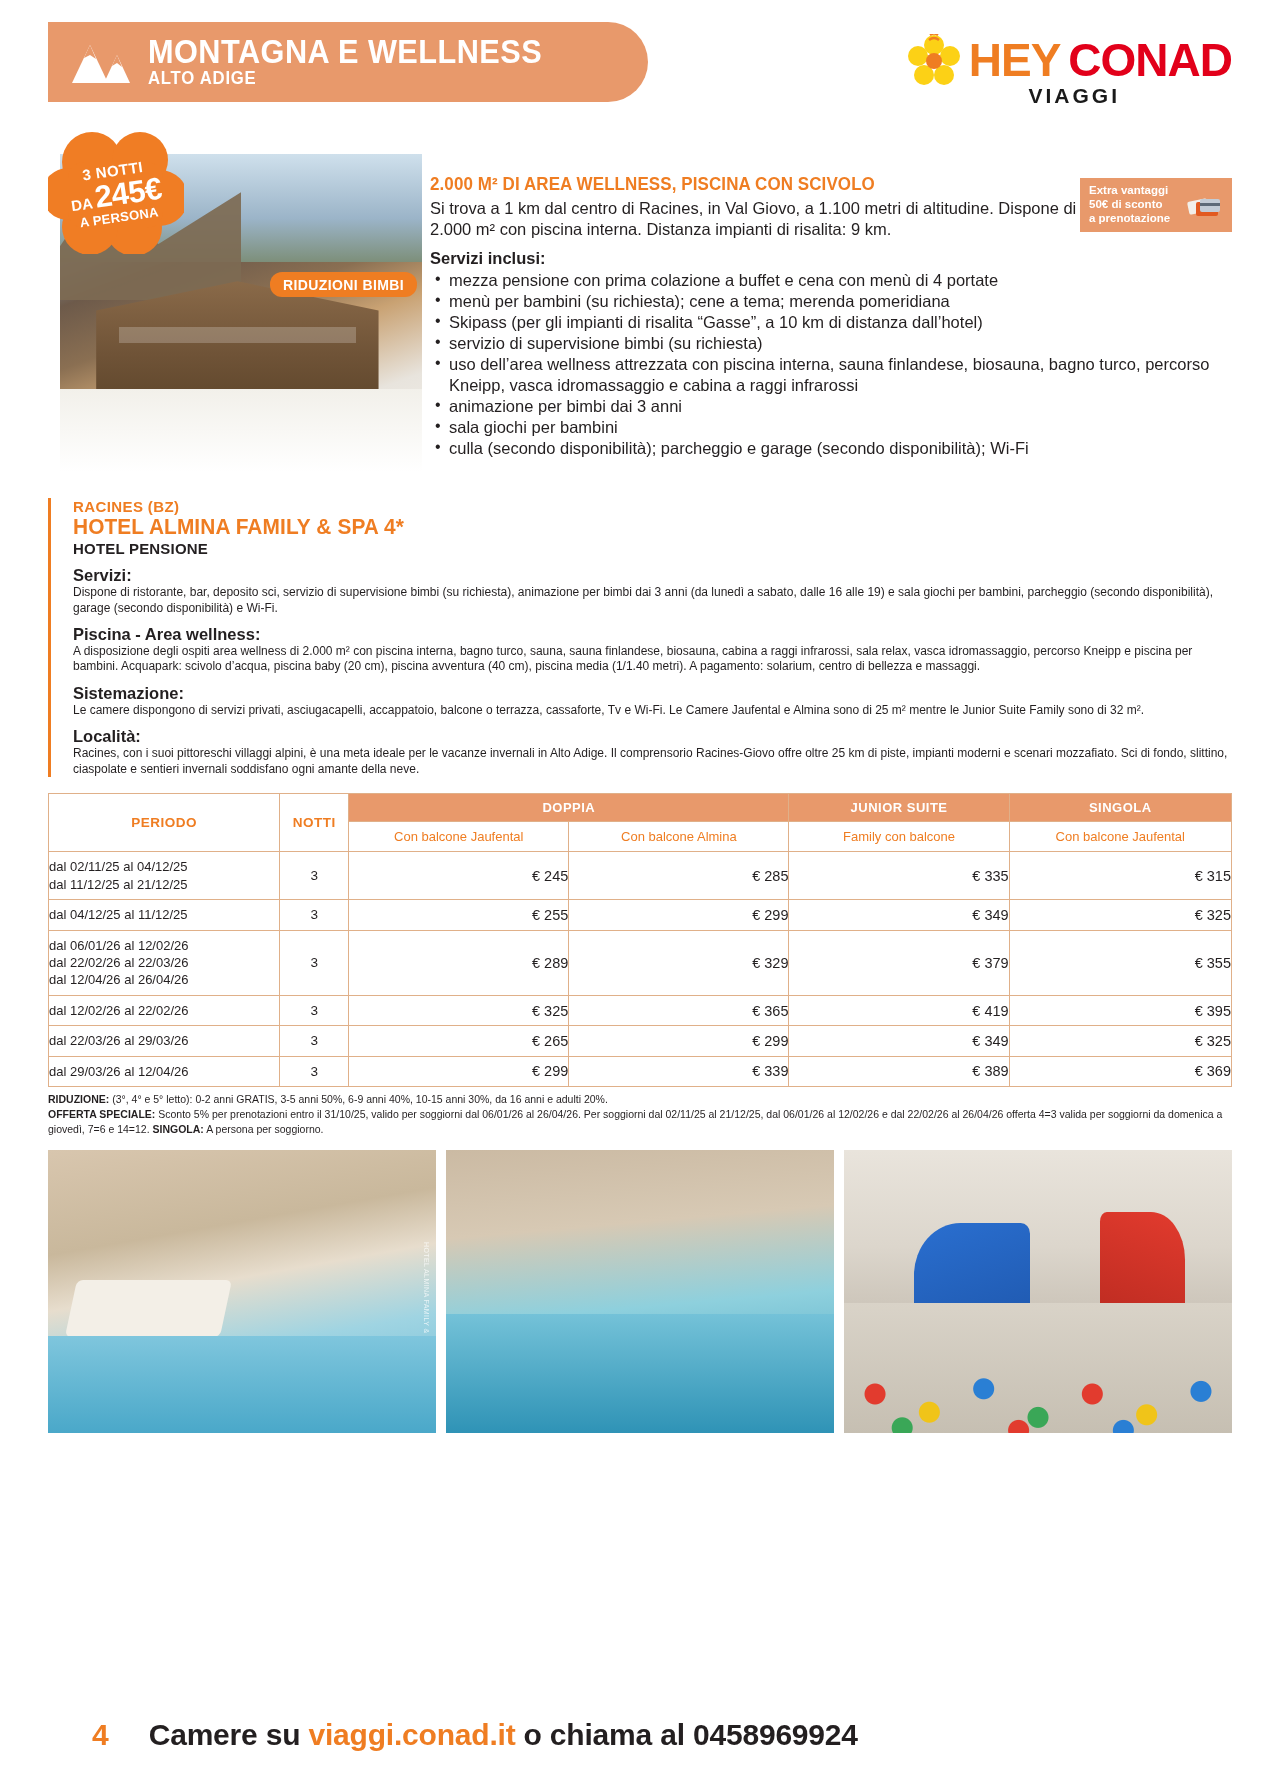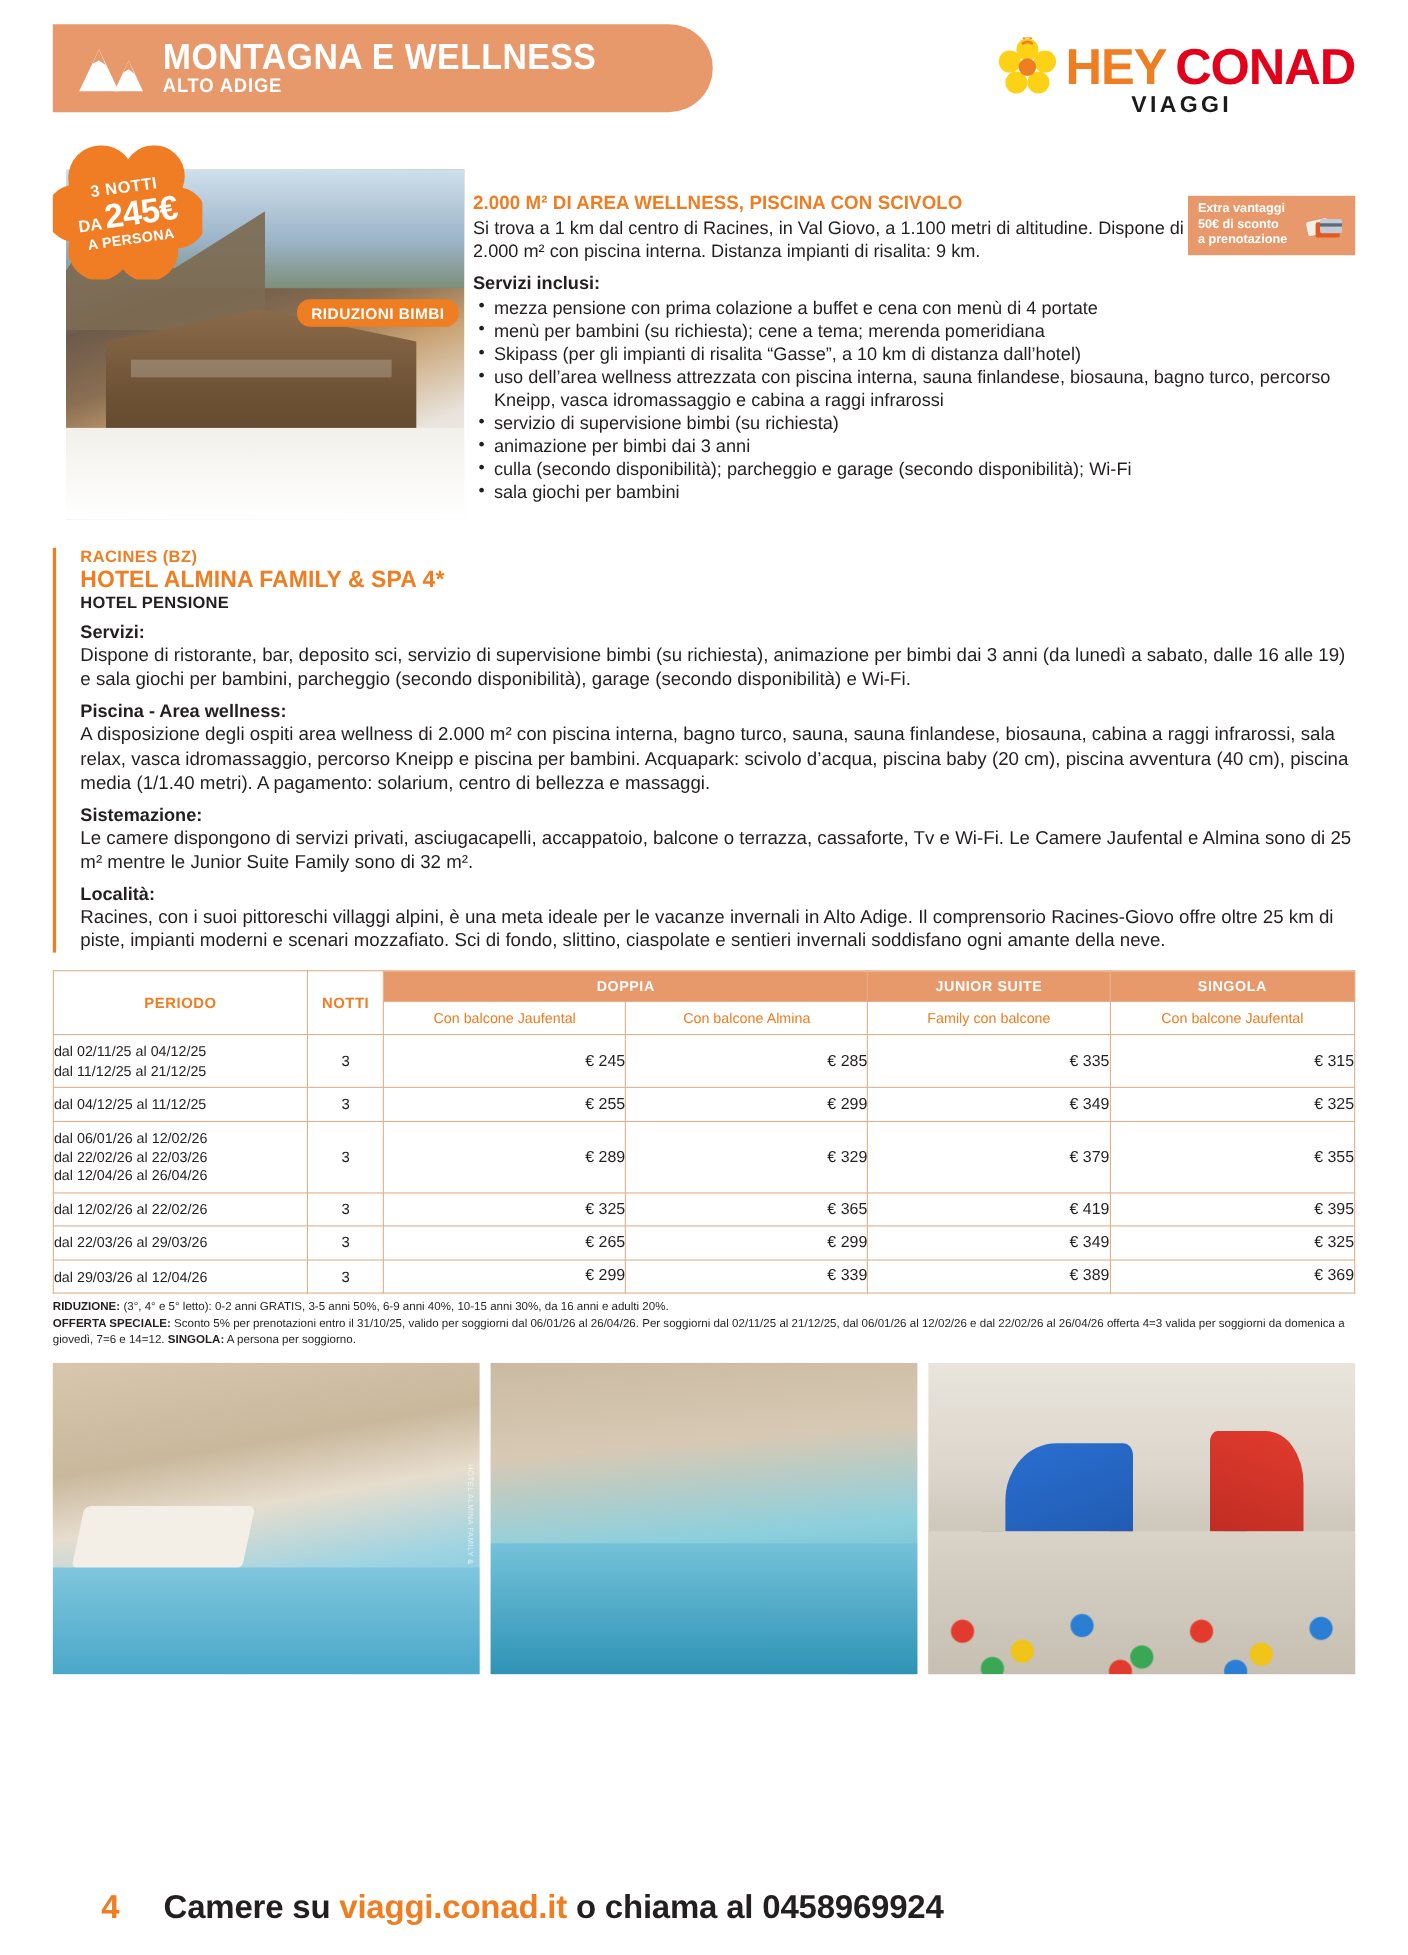--- a/index.html
+++ b/index.html
@@ -112,21 +112,21 @@
   .gift-ico { width:36px; height:28px; flex:0 0 auto; }
 
   
   .hotel { margin: 6px 48px 0 48px; border-left: 3px solid #ef7d22; padding-left: 22px; }
   .h-loc { color:#ef7d22; font-size:15px; font-weight:bold; letter-spacing:.4px; }
   .h-name { color:#ef7d22; font-size:21.5px; font-weight:bold; letter-spacing:.1px; line-height:1.12;
             transform: scaleX(.97); transform-origin:left center; }
   .h-board { color:#231f20; font-size:15px; font-weight:bold; letter-spacing:.2px; margin-top:1px; }
   .sec { margin-top: 9px; }
   .sec-h { font-size:16.5px; font-weight:bold; color:#231f20; }
-  .sec-p { font-size:17px; color:#231f20; line-height:1.29; }
+  .sec-p { font-size:12px; color:#231f20; line-height:1.29; }
 
   
   .tbl-wrap { margin: 16px 48px 0 48px; }
   table.prices { width:100%; border-collapse: collapse; table-layout: fixed; }
   table.prices th, table.prices td { border: 1px solid #e0b089; }
   .th-group {
     background:#e8996b; color:#fff; font-size:13px; font-weight:bold;
     letter-spacing:.5px; height: 28px; text-align:center;
   }
   .th-plain {
@@ -271,25 +271,25 @@
       </svg>
     </div>
 
     <div class="desc-title">2.000 M² DI AREA WELLNESS, PISCINA CON SCIVOLO</div>
     <div class="desc-p">Si trova a 1 km dal centro di Racines, in Val Giovo, a 1.100 metri di altitudine. Dispone di area wellness di 2.000 m² con piscina interna. Distanza impianti di risalita: 9 km.</div>
     <div class="desc-sub">Servizi inclusi:</div>
     <ul class="bullets">
       <li>mezza pensione con prima colazione a buffet e cena con menù di 4 portate</li>
       <li>menù per bambini (su richiesta); cene a tema; merenda pomeridiana</li>
       <li>Skipass (per gli impianti di risalita “Gasse”, a 10 km di distanza dall’hotel)</li>
+      <li>servizio di supervisione bimbi (su richiesta)</li>
       <li>uso dell’area wellness attrezzata con piscina interna, sauna finlandese, biosauna, bagno turco, percorso Kneipp, vasca idromassaggio e cabina a raggi infrarossi</li>
-      <li>servizio di supervisione bimbi (su richiesta)</li>
       <li>animazione per bimbi dai 3 anni</li>
+      <li>sala giochi per bambini</li>
       <li>culla (secondo disponibilità); parcheggio e garage (secondo disponibilità); Wi-Fi</li>
-      <li>sala giochi per bambini</li>
     </ul>
   </div>
 </div>
 
 <div class="hotel">
   <div class="h-loc">RACINES (BZ)</div>
   <div class="h-name">HOTEL ALMINA FAMILY &amp; SPA 4*</div>
   <div class="h-board">HOTEL PENSIONE</div>
 
   <div class="sec">

